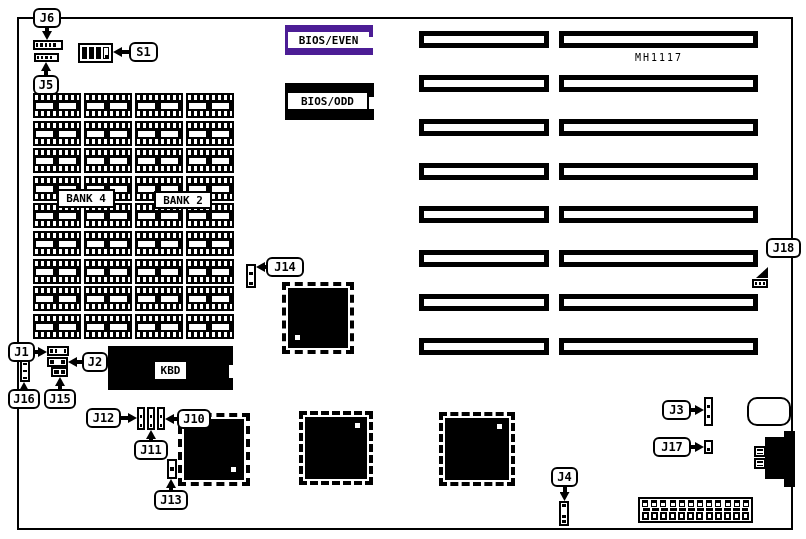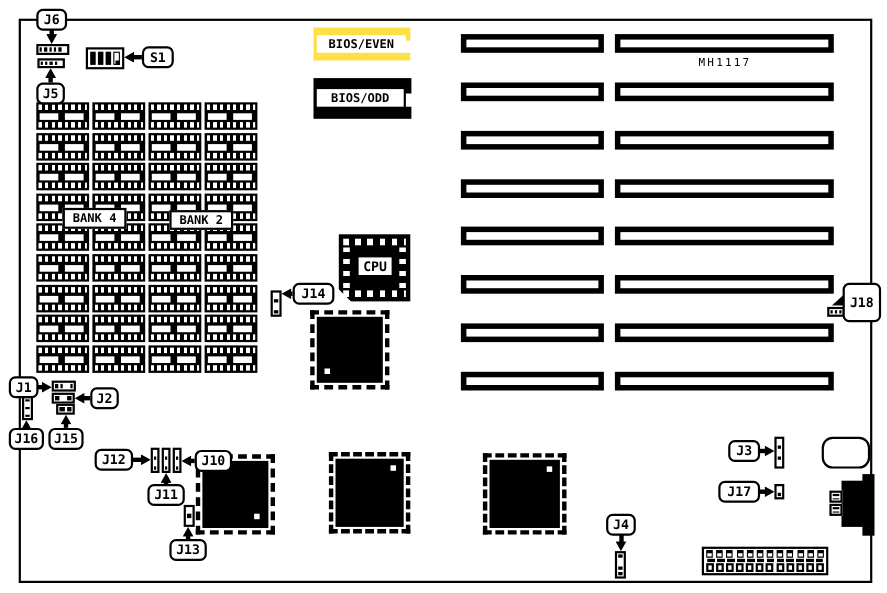--- a/index.html
+++ b/index.html
@@ -41,24 +41,24 @@
   .ch-r{clip-path:polygon(0 0,0 100%,100% 50%)}
   .ch-l{clip-path:polygon(100% 0,100% 100%,0 50%)}
   .ch-u{clip-path:polygon(0 100%,100% 100%,50% 0)}
   .ch-d{clip-path:polygon(0 0,100% 0,50% 100%)}
   .ch-dl{clip-path:polygon(0 100%,100% 15%,100% 100%)}
 
   
   .chiplabel{background:#fff;display:flex;align-items:center;justify-content:center;
      font-weight:bold;font-size:11px;white-space:nowrap}
   .notch{background:#fff}
-  #bios-even{left:285px;top:25px;width:88px;height:30px;background:#fde047}
+  #bios-even{left:285px;top:25px;width:88px;height:30px;background:#4c1d95}
   #bios-even .chiplabel{left:3px;top:7px;width:81px;height:16px}
   #bios-even .notch{right:-4px;top:12px;width:9px;height:11px}
-  #bios-odd{left:285px;top:71px;width:89px;height:37px;background:#000}
+  #bios-odd{left:285px;top:83px;width:89px;height:37px;background:#000}
   #bios-odd .chiplabel{left:3px;top:10px;width:79px;height:16px}
   #bios-odd .notch{right:-4px;top:14px;width:9px;height:12px}
   #kbd{left:108px;top:346px;width:125px;height:44px;background:#000}
   #kbd .chiplabel{left:47px;top:16px;width:31px;height:17px}
   #kbd .notch{right:-3px;top:19px;width:7px;height:13px}
 
   
   #npu{left:280px;top:123px;width:136px;height:45px;background:#000}
   #npu .npu-pt,#npu .npu-pb{left:3px;right:3px;height:6px;
      background:repeating-linear-gradient(90deg,#fff 0 4px,#000 4px 8px)}
@@ -129,29 +129,25 @@
     <div class="chiplabel">BIOS/EVEN</div>
     <div class="notch"></div>
   </div>
 
   <div id="bios-odd">
     <div class="chiplabel">BIOS/ODD</div>
     <div class="notch"></div>
   </div>
 
 
-  <div id="cpu">
-    <div class="cpu-pt"></div>
-    <div class="cpu-pb"></div>
-    <div class="cpu-pl"></div>
-    <div class="cpu-pr"></div>
-    <div class="cpu-notch"></div>
-    <div class="chiplabel">CPU</div>
+
+  <div id="kbd">
+    <div class="chiplabel">KBD</div>
+    <div class="notch"></div>
   </div>
-
 
   <div id="bank0" class="bank">BANK 4</div>
   <div id="bank1" class="bank">BANK 2</div>
 
   <div id="mh1117">MH1117</div>
 
   <div id="blob"></div>
   <div id="din-a"></div>
   <div id="din-b"></div>
 <div class="memchip" style="left: 33px; top: 93px; width: 48px; height: 25px;">
@@ -500,21 +496,21 @@
     <div class="cstem" style="left: 44px; top: 66px; width: 4px; height: 9px;"></div>
     <div class="chead ch-u" style="left: 41px; top: 62px; width: 10px; height: 9px;"></div>
     <div class="callout" style="left: 33px; top: 75px; width: 26px; height: 20px;">J5</div>
     <div class="cstem" style="left: 117px; top: 50px; width: 12px; height: 4px;"></div>
     <div class="chead ch-l" style="left: 113px; top: 47px; width: 9px; height: 10px;"></div>
     <div class="callout" style="left: 129px; top: 42px; width: 29px; height: 20px;">S1</div>
     <div class="cstem" style="left: 260px; top: 265px; width: 6px; height: 4px;"></div>
     <div class="chead ch-l" style="left: 256px; top: 262px; width: 9px; height: 10px;"></div>
     <div class="callout" style="left: 266px; top: 257px; width: 38px; height: 20px;">J14</div>
     <div class="chead ch-dl" style="left: 756px; top: 265px; width: 12px; height: 13px;"></div>
-    <div class="callout" style="left: 766px; top: 257px; width: 35px; height: 36px;">J18</div>
+    <div class="callout" style="left: 766px; top: 238px; width: 35px; height: 20px;">J18</div>
     <div class="cstem" style="left: 33px; top: 350px; width: 8px; height: 4px;"></div>
     <div class="chead ch-r" style="left: 38px; top: 347px; width: 9px; height: 10px;"></div>
     <div class="callout" style="left: 8px; top: 342px; width: 27px; height: 20px;">J1</div>
     <div class="cstem" style="left: 72px; top: 360px; width: 10px; height: 4px;"></div>
     <div class="chead ch-l" style="left: 68px; top: 357px; width: 9px; height: 10px;"></div>
     <div class="callout" style="left: 82px; top: 352px; width: 26px; height: 20px;">J2</div>
     <div class="cstem" style="left: 22px; top: 386px; width: 4px; height: 3px;"></div>
     <div class="chead ch-u" style="left: 19px; top: 382px; width: 10px; height: 9px;"></div>
     <div class="callout" style="left: 8px; top: 389px; width: 32px; height: 20px;">J16</div>
     <div class="cstem" style="left: 58px; top: 381px; width: 4px; height: 8px;"></div>

